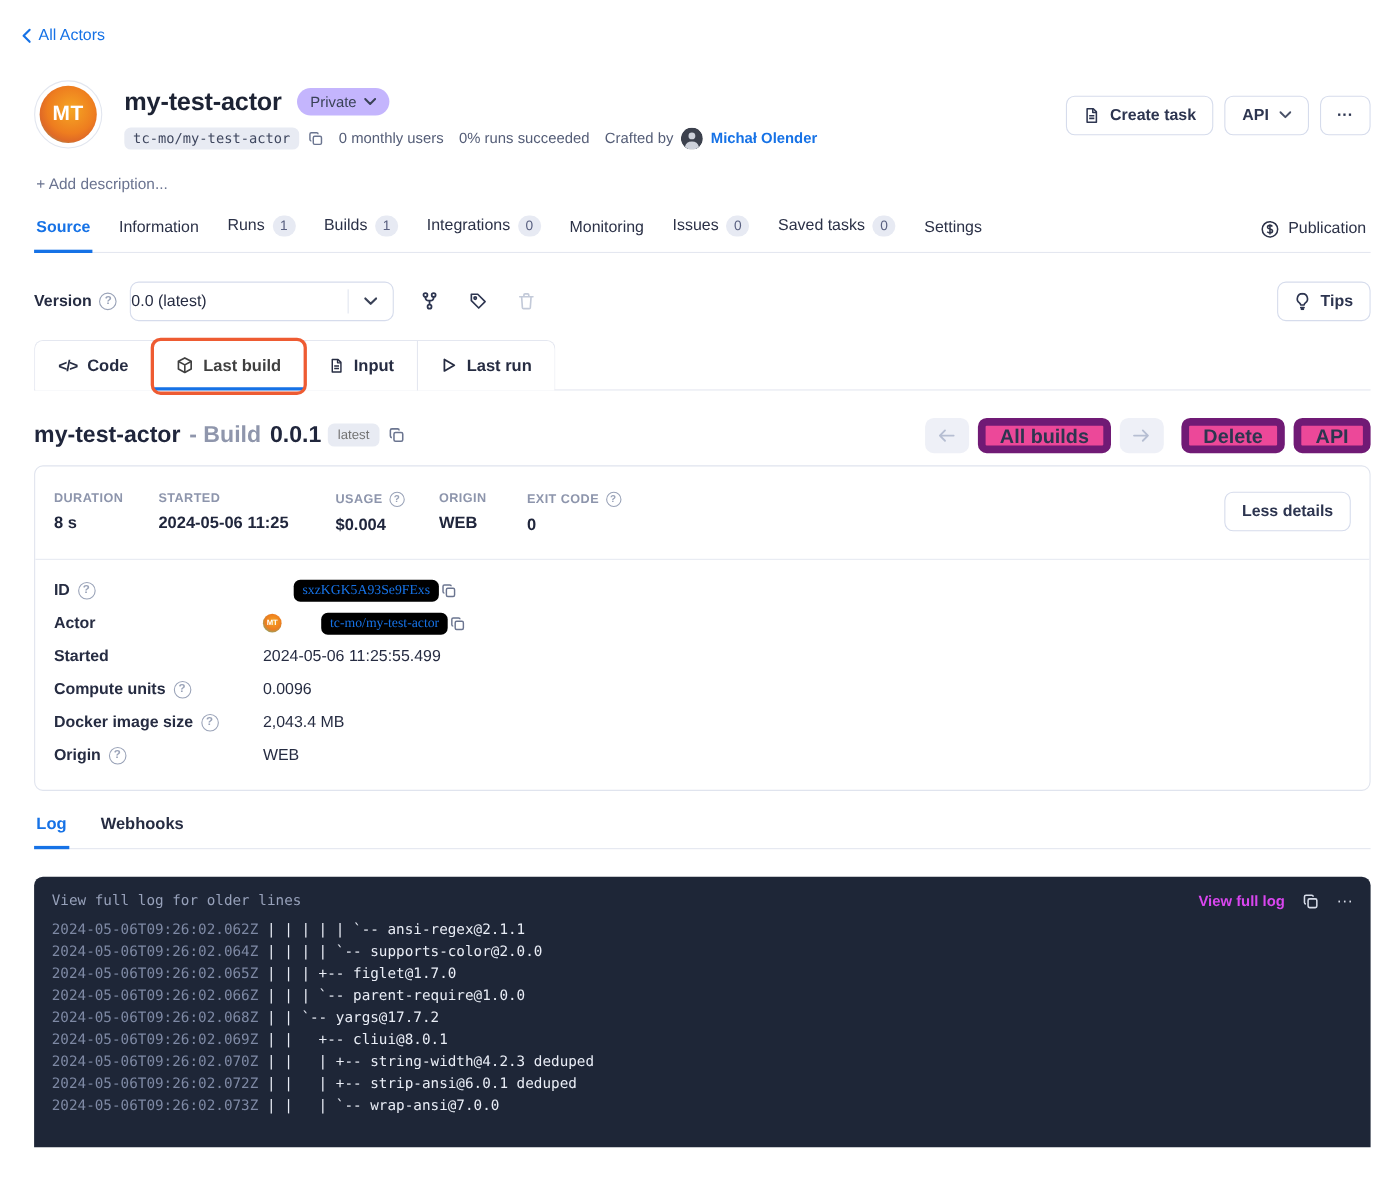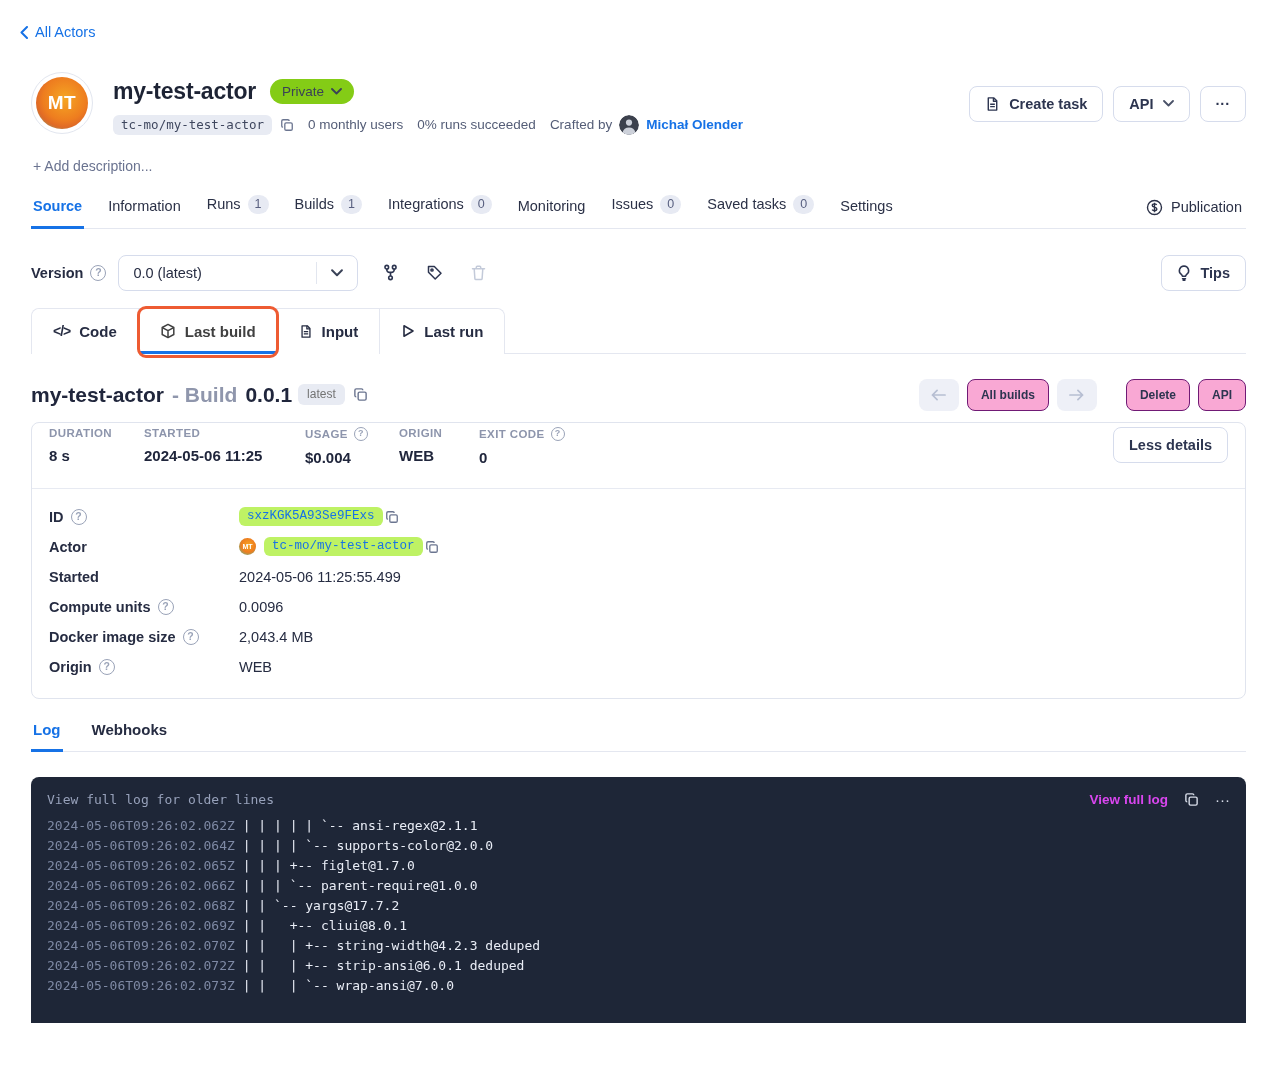--- a/index.html
+++ b/index.html
@@ -27,21 +27,21 @@
   .avatar {
     width:52px; height:52px; border-radius:50%;
     background:radial-gradient(circle at 55% 42%, #f5a623 0%, #ee7d1f 52%, #e06a26 68%, #41c3a4 100%);
     color:#fff; font-weight:700; font-size:19px; display:flex; align-items:center; justify-content:center;
     letter-spacing:.5px;
   }
   .actor-info { margin-left:20px; flex:1; min-width:0; }
   .title-row { display:flex; align-items:center; gap:14px; margin-top:6px; }
   .actor-title { margin:0; font-size:23px; font-weight:700; color:#1d2334; letter-spacing:-.2px; }
   .private-badge {
-    display:inline-flex; align-items:center; gap:7px; background:#84cc16; border:none;
+    display:inline-flex; align-items:center; gap:7px; background:#c4b5fd; border:none;
     border-radius:14px; padding:5px 12px; font-size:13.5px; font-weight:500; color:#3a4257; cursor:pointer;
     font-family:inherit;
   }
   .meta-row { display:flex; align-items:center; gap:14px; margin-top:10px; font-size:13.5px; color:#545d77; }
   .code-tag {
     font-family:"DejaVu Sans Mono", monospace; font-size:12.5px; background:#e8ebf3; color:#3f475f;
     padding:2px 8px 3px; border-radius:6px; white-space:nowrap;
   }
   .copy-btn { background:none; border:none; padding:0; margin-left:-6px; color:#6b7590; cursor:pointer; display:flex; }
   .crafted { display:flex; align-items:center; gap:7px; }
@@ -76,21 +76,21 @@
   
   .version-bar { display:flex; align-items:center; margin:26px 23px 0 31px; }
   .version-label { display:inline-flex; align-items:flex-end; gap:7px; font-size:14.5px; font-weight:700; color:#262c42; }
   .help {
     width:16px; height:16px; border-radius:50%; border:1.4px solid #9aa3b8; color:#9aa3b8;
     font-size:10.5px; font-weight:700; display:inline-flex; align-items:center; justify-content:center;
     flex:none; cursor:pointer; line-height:1;
   }
   .select {
     margin-left:12px; width:240px; height:36px; border:1px solid #d6dcec; border-radius:8px; background:#fff;
-    display:flex; align-items:center; padding-left:14px; font-size:14.5px; color:#262c42; cursor:pointer;
+    display:flex; align-items:center; font-size:14.5px; color:#262c42; cursor:pointer;
   }
   .select .sel-value { flex:1; }
   .select .sel-div { width:1px; height:22px; background:#e2e6ef; }
   .select .sel-caret { width:40px; display:flex; align-items:center; justify-content:center; color:#3a4257; }
   .icon-btn { background:none; border:none; padding:4px; margin-left:20px; color:#2d3550; cursor:pointer; display:flex; }
   .icon-btn.disabled { color:#c3cad9; cursor:default; }
   .tips-btn { margin-left:auto; }
 
   
   .view-tabs { display:flex; align-items:stretch; margin:17px 23px 0 31px; border-bottom:1px solid #e4e7f0; }
@@ -116,50 +116,50 @@
   .latest-badge {
     font-family:Liberation Sans, sans-serif; font-size:12px; background:#e8ebf3; color:#737373;
     padding:3px 9px 4px; border-radius:6px; margin-left:6px;
   }
   .build-actions { margin-left:auto; display:flex; align-items:center; gap:8px; }
   .nav-btn {
     width:40px; height:32px; border:none; border-radius:8px; background:#eef0f7; color:#b6bed2;
     display:flex; align-items:center; justify-content:center; cursor:default;
   }
   .sm-btn {
-    height:32px; padding:0 13px; border:1px solid #701a75; border-radius:8px; background:#f9a8d4;
-    font-family:inherit; font-size:12px; font-weight:600; color:#2d3550; cursor:pointer;
+    height:32px; padding:0 13px; border:7px solid #701a75; border-radius:8px; background:#ec4899;
+    font-family:inherit; font-size:18px; font-weight:600; color:#2d3550; cursor:pointer;
   }
 
   
   .build-card { margin:11px 23px 0 31px; border:1px solid #e0e4ee; border-radius:8px; overflow:hidden; }
   .card-status-strip { padding:6px 13px 7px; border-bottom:1px solid #e7eaf2; background:#fff; }
   .status-badge {
     display:inline-flex; align-items:center; gap:7px; background:#d8f0da; color:#1f8a3b;
     font-size:13.5px; font-weight:500; padding:3px 10px 4px; border-radius:6px;
   }
-  .card-stats { display:flex; align-items:flex-start; padding:4px 17px 22px; border-bottom:1px solid #e7eaf2; }
+  .card-stats { display:flex; align-items:flex-start; padding:23px 17px 22px; border-bottom:1px solid #e7eaf2; }
   .stat { flex:none; }
   .stat:nth-of-type(1){ width:95px; } .stat:nth-of-type(2){ width:161px; }
   .stat:nth-of-type(3){ width:94px; } .stat:nth-of-type(4){ width:80px; }
   .stat-label {
     display:flex; align-items:center; gap:6px; font-size:11.5px; font-weight:700; color:#8d95ac;
     letter-spacing:.4px; text-transform:uppercase;
   }
   .stat-label .help { width:14px; height:14px; font-size:9px; border-width:1.2px; }
   .stat-value { margin-top:8px; font-size:15px; font-weight:700; color:#20263c; }
   .less-details { margin-left:auto; align-self:flex-start; }
 
   .card-details { padding:13px 17px 16px; }
   .detail-row { display:flex; align-items:center; height:30px; }
   .detail-label { width:190px; flex:none; display:flex; align-items:center; gap:7px; font-size:14.5px; font-weight:700; color:#262c42; }
   .detail-value { display:flex; align-items:center; gap:8px; font-size:14.5px; color:#262c42; }
   .blue-tag {
-    font-family:Liberation Mono, monospace; font-size:12.5px; background:#bef264; color:#1672e6;
-    padding:2px 8px 3px; border-radius:6px; white-space:nowrap; text-decoration:none;
+    font-family:Liberation Serif, serif; font-size:12.5px; background:#000000; color:#1672e6;
+    padding:2px 8px 3px; border-radius:6px; white-space:nowrap; text-decoration:none;margin-left:28px;
   }
   .mini-avatar {
     width:17px; height:17px; border-radius:50%; flex:none;
     background:radial-gradient(circle at 55% 42%, #f5a623 0%, #ee7d1f 52%, #41c3a4 100%);
     color:#fff; font-size:7px; font-weight:700; display:flex; align-items:center; justify-content:center;
   }
 
   
   .log-tabs { display:flex; gap:27px; margin:22px 23px 0 31px; border-bottom:1px solid #e4e7f0; }
   .log-tab {
@@ -405,21 +405,21 @@
       <svg width="15" height="12" viewBox="0 0 16 12" fill="none" stroke="currentColor" stroke-width="1.8" stroke-linecap="round" stroke-linejoin="round">
           <path d="M6.5 1L1.5 6l5 5M1.5 6H15"></path>
         </svg>
     </button>
     <button class="sm-btn">All builds</button>
     <button class="nav-btn">
       <svg width="15" height="12" viewBox="0 0 16 12" fill="none" stroke="currentColor" stroke-width="1.8" stroke-linecap="round" stroke-linejoin="round">
           <path d="M9.5 1l5 5-5 5M14.5 6H1"></path>
         </svg>
     </button>
-    <button class="sm-btn" style="margin-left:21px">Delete</button>
+    <button class="sm-btn" style="margin-left:8px">Delete</button>
     <button class="sm-btn">API</button>
   </div>
 </div>
 
 
 <div class="build-card">
   <div class="card-stats">
     <span style="display:contents"><div class="stat">
     <div class="stat-label">
       <span>DURATION</span>

